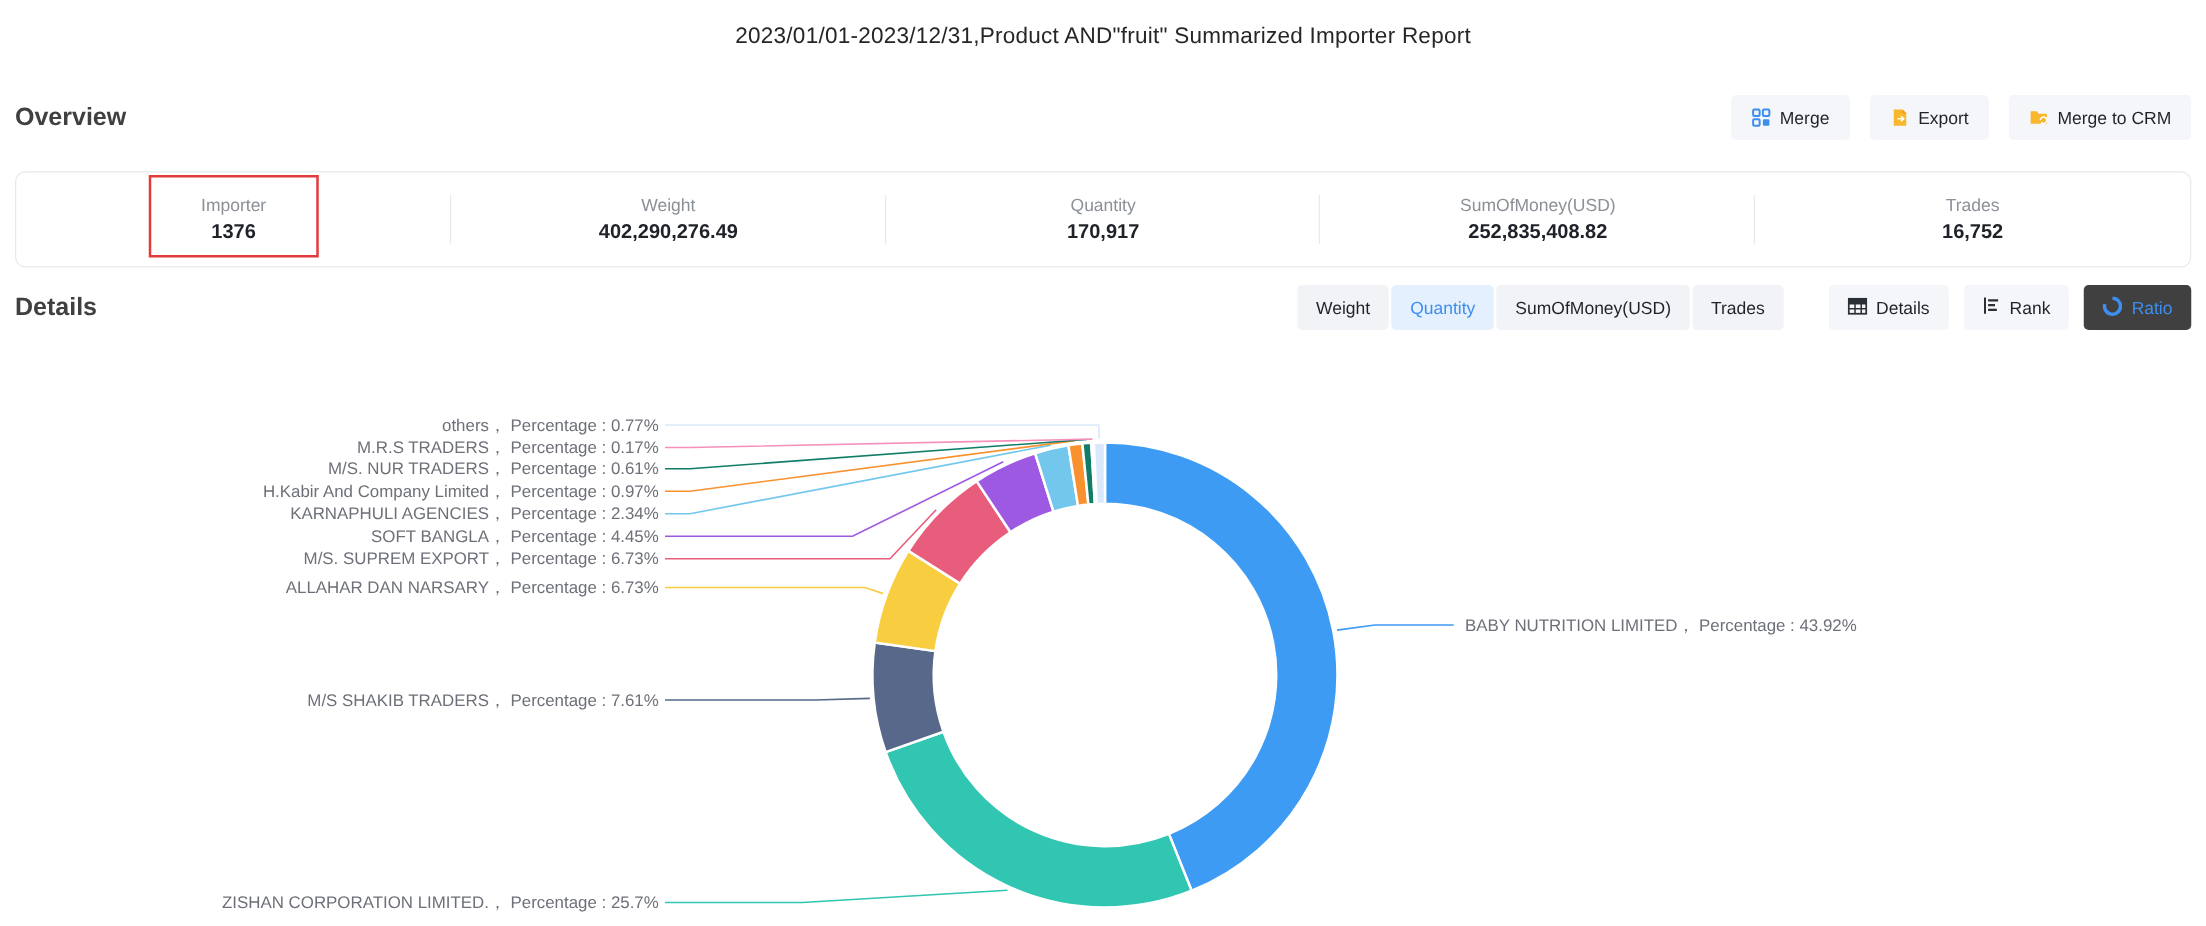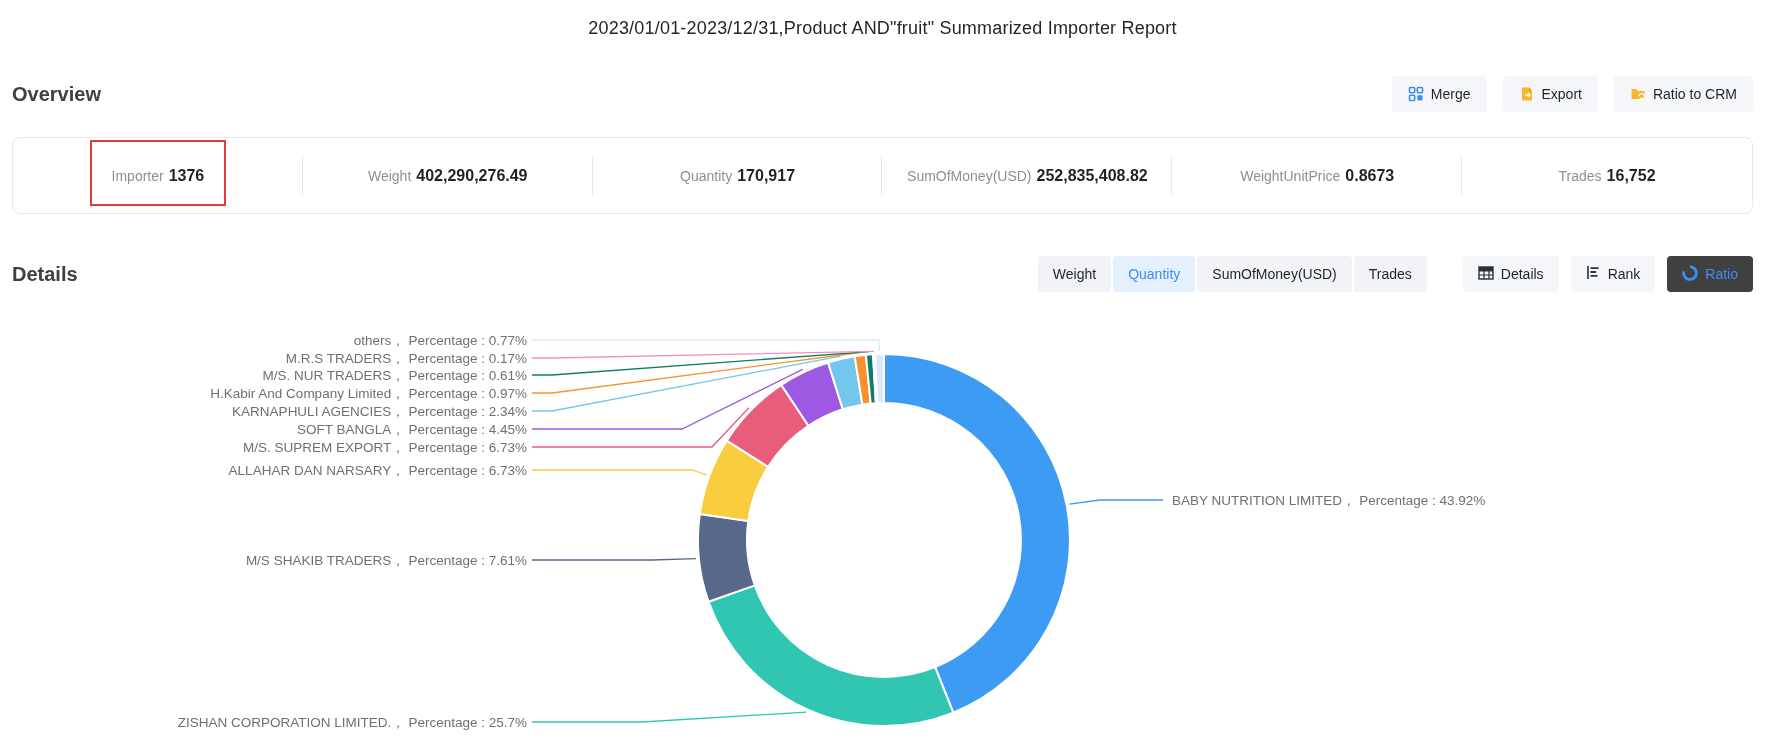--- a/index.html
+++ b/index.html
@@ -17,30 +17,30 @@
 
   .btn { display:inline-flex; align-items:center; gap:7px; height:36px; padding:0 16px;
          background:#f4f6f9; border:none; border-radius:4px; font-size:14px; color:#1f2329;
          font-family:inherit; cursor:pointer; }
   .btn + .btn { margin-left:16px; }
   .btn svg { display:block; }
 
   .stat-card { position:absolute; top:137px; left:12px; right:12px; height:77px;
                background:#fff; border:1px solid #e9e9ec; border-radius:8px;
                display:flex; align-items:stretch; }
-  .stat-col { position:relative; flex:1; display:flex; 
+  .stat-col { position:relative; flex:1; display:flex; flex-direction:column;
               align-items:center; justify-content:center; gap:5px; }
   .stat-col:not(:last-child)::after { content:""; position:absolute; right:0; top:18px;
               bottom:18px; width:1px; background:#e8e9ed; }
   .stat-label { font-size:14px; color:#8b9097; }
   .stat-value { font-size:16px; font-weight:700; color:#1f2329; }
   .stat-highlight { position:absolute; left:50%; top:2px; transform:translateX(-50%);
               width:136px; height:66px; border:2px solid #e23b3b; pointer-events:none; }
 
-  .details-row { position:absolute; top:256px; left:12px; right:12px; height:36px;
+  .details-row { position:absolute; top:228px; left:12px; right:12px; height:36px;
                  display:flex; align-items:center; }
   .tab-group { display:flex; gap:2px; }
   .tab { display:inline-flex; align-items:center; height:36px; padding:0 15px;
          background:#f1f3f7; border:none; border-radius:4px; font-size:14px; color:#1f2329;
          font-family:inherit; cursor:pointer; }
   .tab.active { background:#e4f0fd; color:#3e8ef0; }
   .view-group { display:flex; gap:12px; margin-left:36px; }
   .vbtn { display:inline-flex; align-items:center; gap:7px; height:36px; padding:0 15px;
           background:#f4f6f9; border:none; border-radius:4px; font-size:14px; color:#1f2329;
           font-family:inherit; cursor:pointer; }
@@ -84,45 +84,41 @@
     </button>
 
     <button class="btn">
       <span>
         <svg width="16" height="16" viewBox="0 0 16 16">
           <path d="M1.5 3h5l1.5 2h6.5v8h-13z" fill="#f8b72c"></path>
           <path d="M9.2 10.2a2.6 2.6 0 1 1 .7 1.8" stroke="#fff" stroke-width="1.2" fill="none"></path>
           <path d="M9.7 13l.3-1.3 1.3.4z" fill="#fff"></path>
         </svg>
       </span>
-      <span>Ratio to CRM</span>
+      <span>Merge to CRM</span>
     </button>
   </div>
 
   <div class="stat-card">
     <div class="stat-col">
       <div class="stat-highlight"></div>
       <div class="stat-label">Importer</div>
       <div class="stat-value">1376</div>
     </div>
     <div class="stat-col">
       <div class="stat-label">Weight</div>
       <div class="stat-value">402,290,276.49</div>
     </div>
     <div class="stat-col">
       <div class="stat-label">Quantity</div>
       <div class="stat-value">170,917</div>
     </div>
     <div class="stat-col">
       <div class="stat-label">SumOfMoney(USD)</div>
       <div class="stat-value">252,835,408.82</div>
-    </div>
-    <div class="stat-col">
-      <div class="stat-label">WeightUnitPrice</div>
-      <div class="stat-value">0.8673</div>
     </div>
     <div class="stat-col">
       <div class="stat-label">Trades</div>
       <div class="stat-value">16,752</div>
     </div>
   </div>
 
   <div class="details-row">
     <div class="section-heading">Details</div>
     <div class="spacer"></div>

